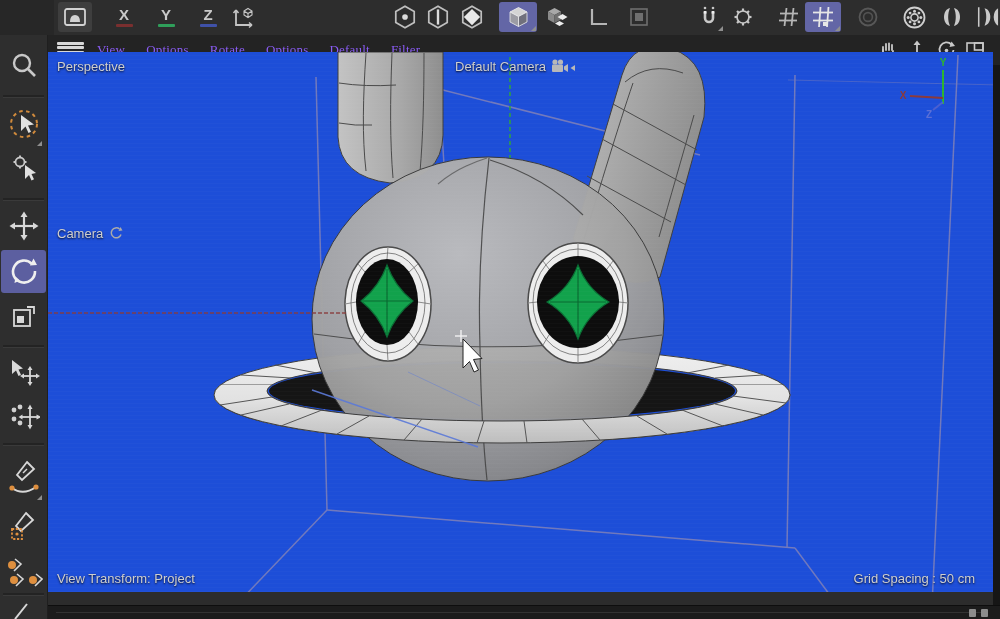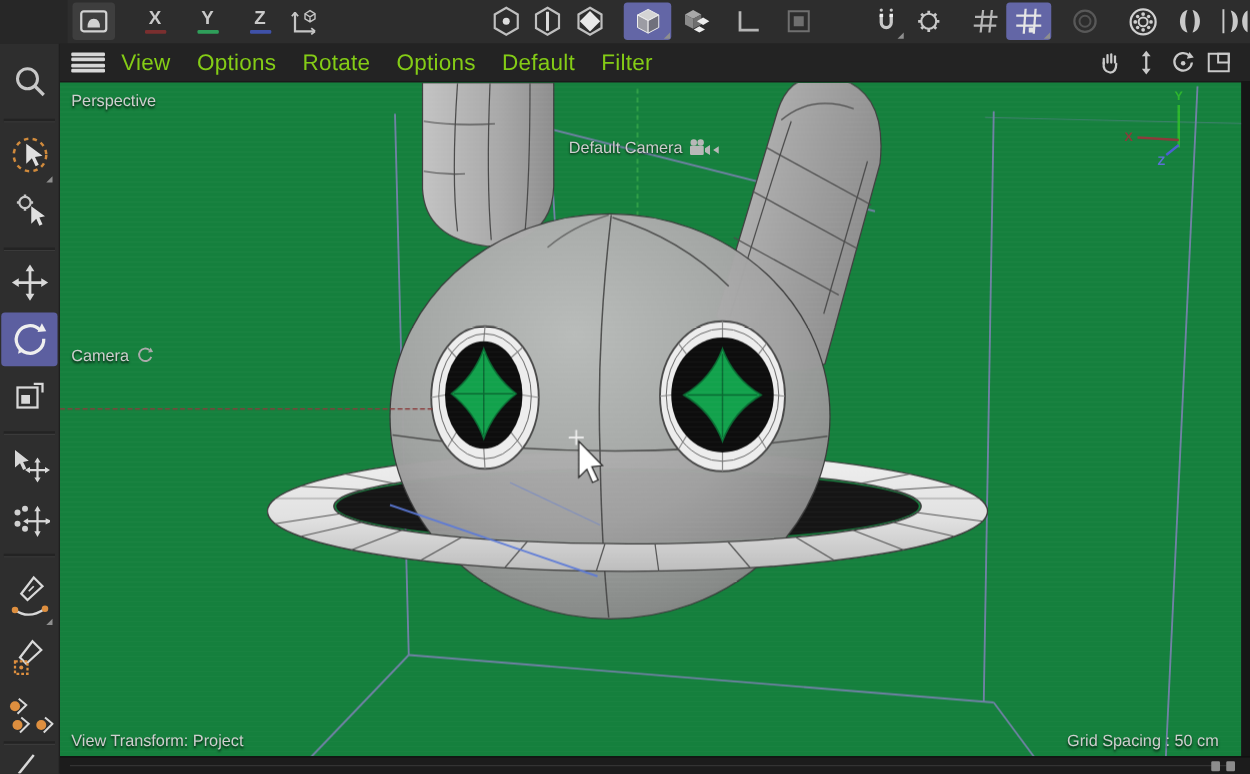--- a/index.html
+++ b/index.html
@@ -14,37 +14,37 @@
   .tb-box{background:#3e3e3e;}
   .axis-btn{position:absolute;top:2px;width:28px;height:30px;display:flex;flex-direction:column;align-items:center;justify-content:center;gap:2px;}
   .axis-btn .ltr{color:#c9c9c9;font-size:15px;font-weight:bold;line-height:15px;}
   .axis-btn .ul{width:17px;height:3px;border-radius:1px;}
   .corner-tri{position:absolute;right:1px;bottom:1px;width:0;height:0;border-left:5px solid transparent;border-bottom:5px solid #8f8f8f;}
 
   
   .vp-menubar{position:absolute;left:48px;top:35px;width:952px;height:30px;background:#232323;border-bottom:1px solid #181818;display:flex;align-items:center;}
   .hamburger{margin-left:9px;width:27px;height:16px;display:flex;flex-direction:column;justify-content:space-between;}
   .hamburger i{display:block;height:3px;background:#d8d8d8;border-radius:1px;}
-  .menu-item{color:#84cc16;font-size:18px;margin-left:21px;letter-spacing:.2px;cursor:default;}
+  .menu-item{color:#8b5cf6;font-size:13px;margin-left:21px;letter-spacing:.2px;cursor:default;font-family:Liberation Serif, serif;}
   .menu-item:first-of-type{margin-left:13px;}
   .vp-menubar-right{position:absolute;right:14px;top:0;height:30px;display:flex;align-items:center;gap:7px;}
 
   
   .sidebar{position:absolute;left:0;top:35px;width:47px;height:584px;background:#2e2e2e;border-right:1px solid #1f1f1f;}
   .sb-icon{position:absolute;left:5px;width:38px;height:38px;display:flex;align-items:center;justify-content:center;}
   .sb-sep{position:absolute;left:3px;width:41px;height:2px;background:#232323;border-bottom:1px solid #3a3a3a;}
   .sb-highlight{position:absolute;left:1px;width:45px;height:43px;background:#5c5fa0;border-radius:3px;}
 
   
-  .viewport{position:absolute;left:48px;top:66px;width:945px;height:540px;background:#15803d;overflow:hidden;}
+  .viewport{position:absolute;left:48px;top:52px;width:945px;height:540px;background:#1d4ed8;overflow:hidden;}
   .scanlines{position:absolute;left:0;top:0;width:100%;height:100%;
     background:repeating-linear-gradient(0deg,rgba(255,255,255,0.018) 0 1px,transparent 1px 4px);pointer-events:none;}
   .scene-svg{position:absolute;left:-48px;top:-65px;}
   .vp-label{position:absolute;color:#cfcfcf;font-size:13px;text-shadow:0 1px 2px rgba(0,0,0,.85);white-space:nowrap;}
-  .vp-label-row{display:flex;align-items:flex-end;gap:5px;margin-top:37px;}
+  .vp-label-row{display:flex;align-items:flex-start;gap:5px;}
   .right-strip{position:absolute;left:993px;top:65px;width:7px;height:540px;background:#161616;}
   .bottom-strip{position:absolute;left:48px;top:605px;width:952px;height:14px;background:#1c1c1c;border-top:1px solid #0e0e0e;}
   .bs-groove{position:absolute;left:8px;top:6px;right:14px;height:6px;border-top:1px solid #333;}
   .bs-mini{position:absolute;top:3px;width:7px;height:8px;background:#8c8c8c;border-radius:1px;}
 </style>
 </head>
 <body>
 
 <div class="app">
 

